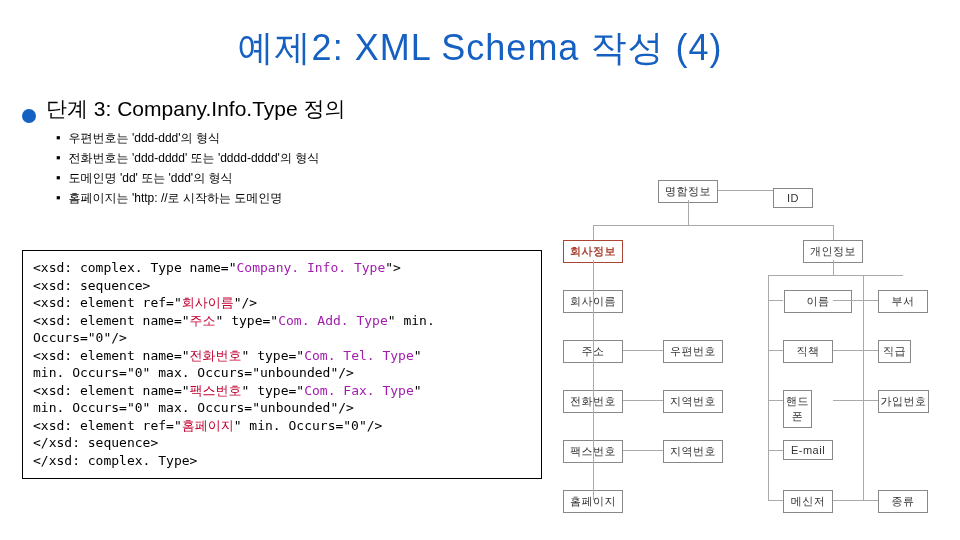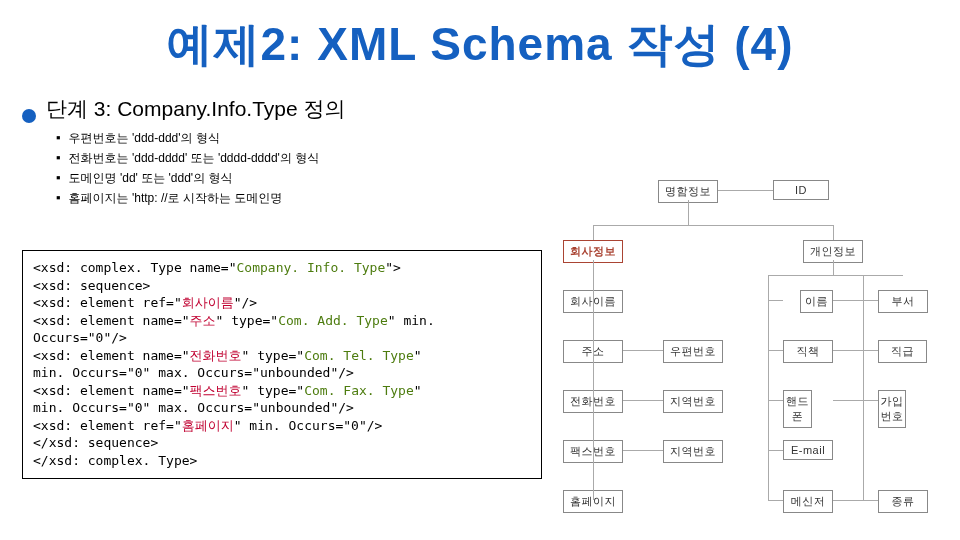--- a/index.html
+++ b/index.html
@@ -5,23 +5,23 @@
   * { box-sizing: border-box; margin: 0; padding: 0; }
   body {
     width: 960px; height: 540px;
     font-family: "Malgun Gothic", "Segoe UI", sans-serif;
     background: #fff; color: #000;
     position: relative; overflow: hidden;
   }
   .title {
     text-align: center;
     color: #1560c0;
-    font-size: 46px;
-    font-weight: 700;
-    padding-top: 14px;
+    font-size: 36px;
+    font-weight: 400;
+    padding-top: 24px;
     letter-spacing: 1px;
   }
   .section {
     position: absolute;
     left: 22px; top: 95px;
     display: flex; align-items: flex-end;
     font-size: 21px;
   }
   .disc {
     width: 14px; height: 14px;
@@ -42,21 +42,21 @@
     position: absolute;
     left: 22px; top: 250px;
     width: 520px;
     border: 1px solid #000;
     background: #fff;
     padding: 8px 10px;
     font-family: "Consolas","Malgun Gothic",monospace;
     font-size: 13px;
     line-height: 1.35;
   }
-  .code-box .str-blue { color: #4d7c0f; }
+  .code-box .str-blue { color: #a21caf; }
   .code-box .str-red { color: #c00030; }
   .diagram {
     position: absolute;
     right: 12px; top: 180px;
     width: 390px; height: 350px;
   }
   .node {
     position: absolute;
     border: 1px solid #888;
     background: #fff;
@@ -99,49 +99,49 @@
   <div><span>  &lt;xsd: element name="</span><span class="str-red">팩스번호</span><span>" type="</span><span class="str-blue">Com. Fax. Type</span><span>"</span></div>
   <div>min. Occurs="0" max. Occurs="unbounded"/&gt;</div>
   <div><span>  &lt;xsd: element ref="</span><span class="str-red">홈페이지</span><span>" min. Occurs="0"/&gt;</span></div>
   <div> &lt;/xsd: sequence&gt;</div>
   <div>&lt;/xsd: complex. Type&gt;</div>
 </div>
 
 <div class="diagram">
 
   <div class="node" style="left:100px;top:0;width:60px">명함정보</div>
-  <div class="node" style="left:215px;top:0;width:56px">ID</div>
+  <div class="node" style="left:215px;top:8px;width:40px">ID</div>
   <div class="line" style="left:160px;top:10px;width:55px;height:1px"></div>
 
   <div class="node node-root" style="left:5px;top:60px;width:60px">회사정보</div>
   <div class="node" style="left:245px;top:60px;width:60px">개인정보</div>
   <div class="line" style="left:130px;top:20px;width:1px;height:25px"></div>
   <div class="line" style="left:35px;top:45px;width:240px;height:1px"></div>
   <div class="line" style="left:35px;top:45px;width:1px;height:15px"></div>
   <div class="line" style="left:275px;top:45px;width:1px;height:15px"></div>
 
   <div class="node" style="left:5px;top:110px;width:60px">회사이름</div>
   <div class="node" style="left:5px;top:160px;width:60px">주소</div>
   <div class="node" style="left:5px;top:210px;width:60px">전화번호</div>
   <div class="node" style="left:5px;top:260px;width:60px">팩스번호</div>
   <div class="node" style="left:5px;top:310px;width:60px">홈페이지</div>
 
   <div class="node" style="left:105px;top:160px;width:60px">우편번호</div>
   <div class="node" style="left:105px;top:210px;width:60px">지역번호</div>
   <div class="node" style="left:105px;top:260px;width:60px">지역번호</div>
 
-  <div class="node" style="left:242px;top:110px;width:33px">이름</div>
+  <div class="node" style="left:226px;top:110px;width:68px">이름</div>
   <div class="node" style="left:225px;top:160px;width:50px">직책</div>
   <div class="node" style="left:225px;top:210px;width:29px">핸드폰</div>
   <div class="node" style="left:225px;top:260px;width:50px">E-mail</div>
   <div class="node" style="left:225px;top:310px;width:50px">메신저</div>
 
   <div class="node" style="left:320px;top:110px;width:50px">부서</div>
-  <div class="node" style="left:320px;top:160px;width:49px">직급</div>
-  <div class="node" style="left:320px;top:210px;width:28px">가입번호</div>
+  <div class="node" style="left:320px;top:160px;width:33px">직급</div>
+  <div class="node" style="left:320px;top:210px;width:51px">가입번호</div>
   <div class="node" style="left:320px;top:310px;width:50px">종류</div>
 
   <div class="line" style="left:35px;top:80px;width:1px;height:240px"></div>
   <div class="line" style="left:275px;top:80px;width:1px;height:15px"></div>
   <div class="line" style="left:210px;top:95px;width:135px;height:1px"></div>
   <div class="line" style="left:210px;top:95px;width:1px;height:225px"></div>
   <div class="line" style="left:305px;top:95px;width:1px;height:225px"></div>
 
   <div class="line" style="left:65px;top:170px;width:40px;height:1px"></div>
   <div class="line" style="left:65px;top:220px;width:40px;height:1px"></div>

